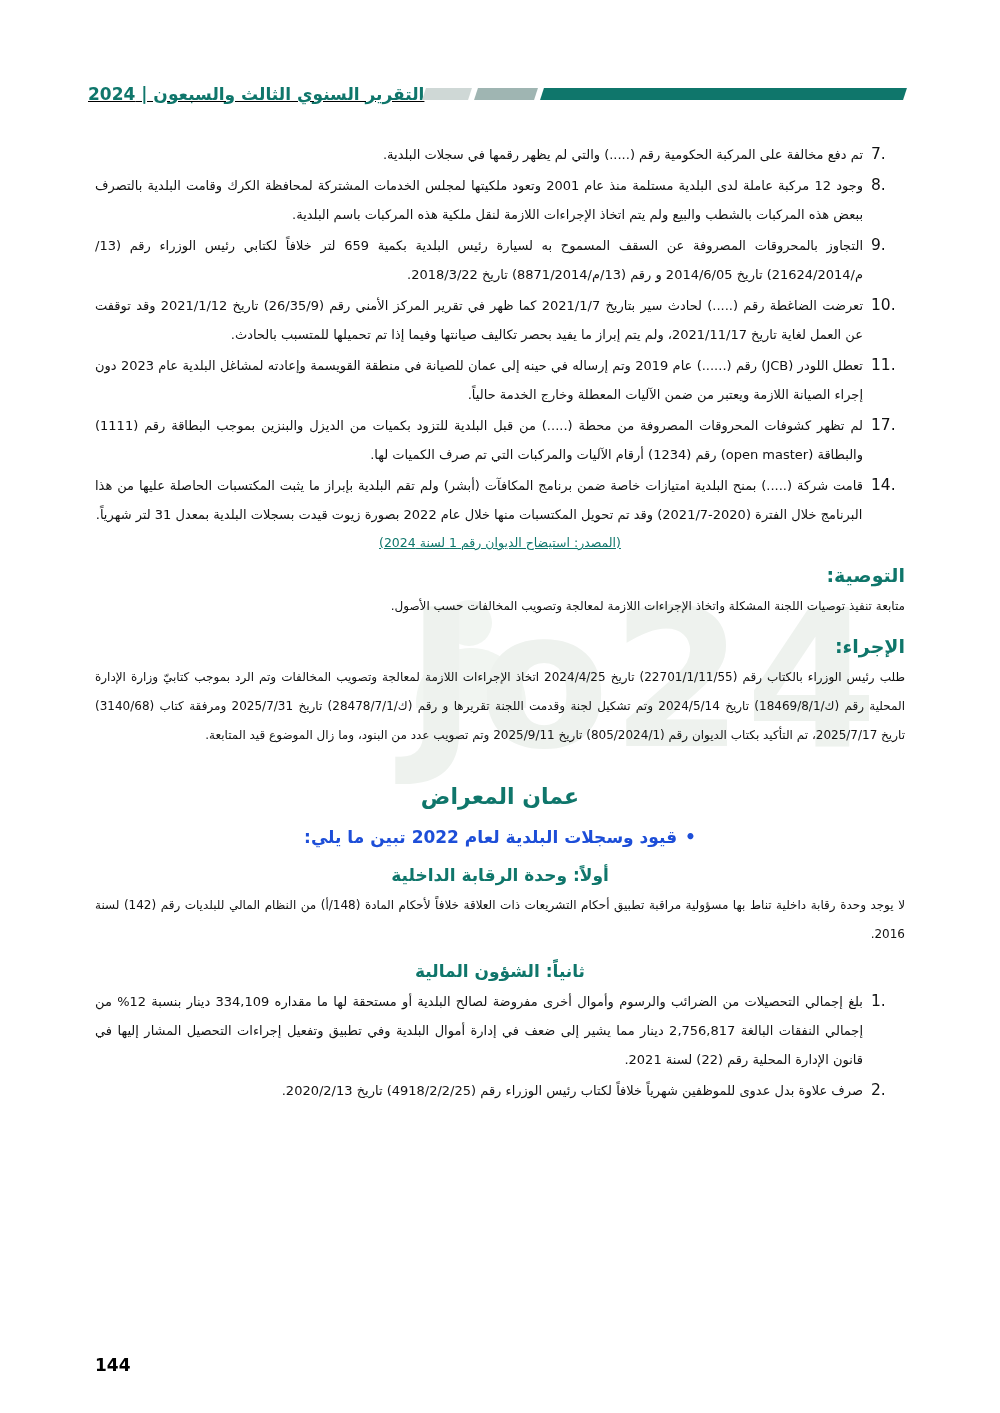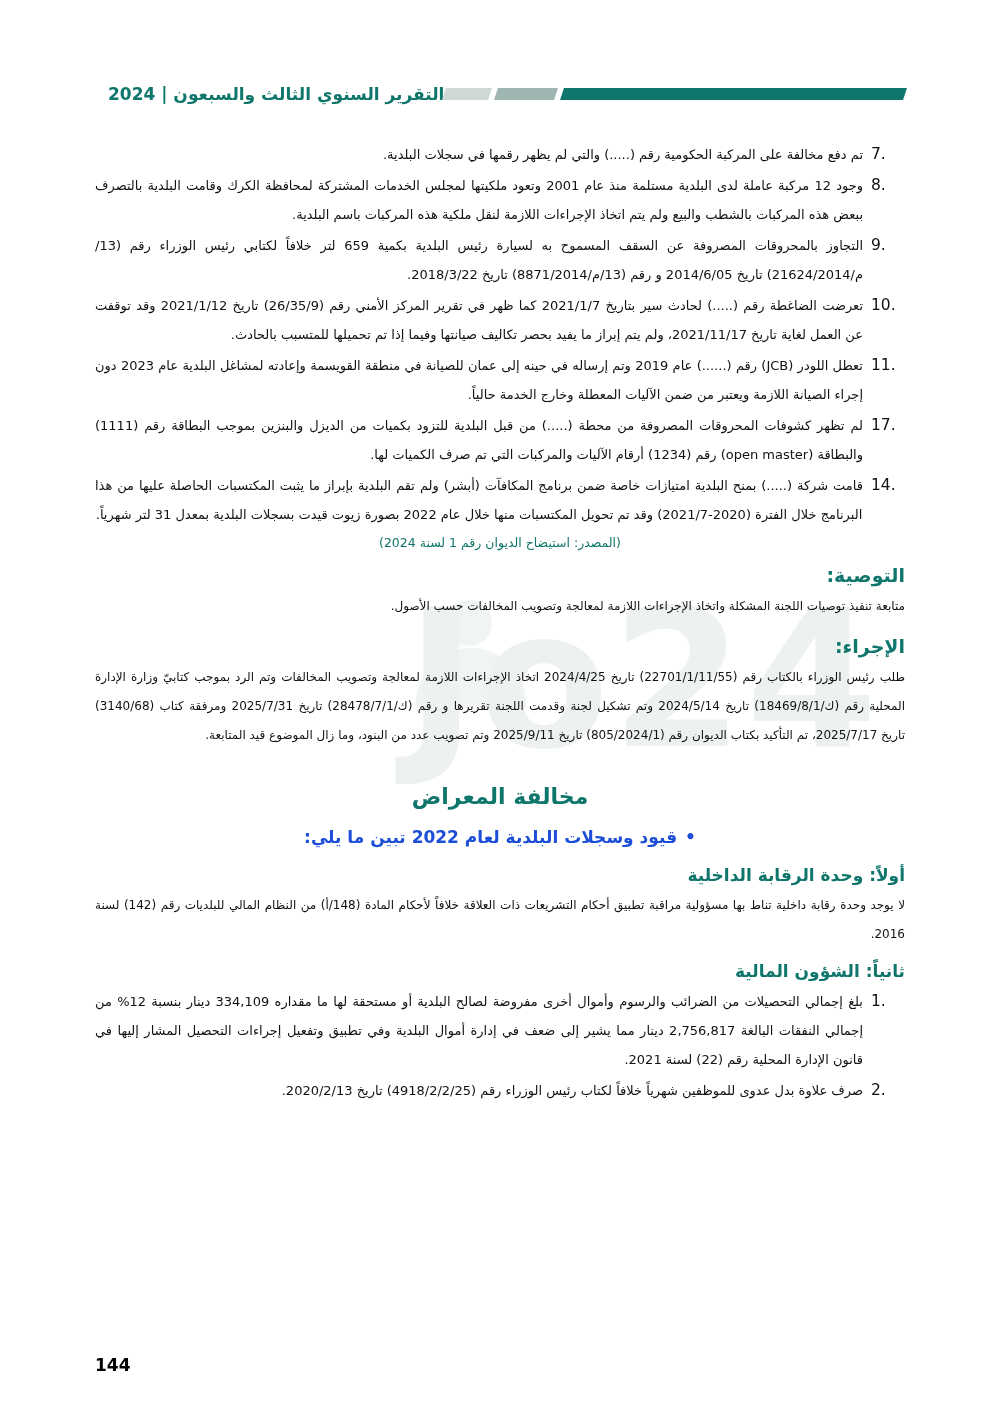--- a/index.html
+++ b/index.html
@@ -55,27 +55,28 @@
     width: 110px;
     height: 60px;
     border-radius: 55px 55px 0 0;
     background: #f1f5f1;
   }
 
   
   .header {
     position: absolute;
     top: 82px;
-    left: 98px;
+    left: 78px;
     right: 95px;
     height: 24px;
     display: flex;
     flex-direction: row-reverse;
     align-items: center;
     z-index: 2;
+    text-decoration: underline;
   }
   .header-title {
     color: #0f766b;
     font-size: 17px;
     font-weight: 700;
     white-space: nowrap;
     letter-spacing: 0px;
     line-height: 1;
     padding-left: 10px;
   }
@@ -137,20 +138,21 @@
   .para.last-center {
     text-align-last: center;
   }
 
   .src-line {
     margin-top: 6px;
     font-size: 12.5px;
     color: #0f766b;
     text-align: center;
     font-weight: 400;
+    text-decoration: underline;
   }
 
   .sec-head {
     color: #0f766b;
     font-weight: 700;
     font-size: 19px;
     text-align: right;
     margin: 14px 0 6px 0;
   }
   .plain {
@@ -177,21 +179,21 @@
     margin: 0 0 18px 0;
   }
   .bullet-head .dot {
     display: inline-block;
     margin-left: 8px;
   }
   .sub-head {
     color: #0f766b;
     font-weight: 700;
     font-size: 17px;
-    text-align: right;
+    text-align: center;
     margin: 12px 0 6px 0;
   }
 
   .footer-page {
     position: absolute;
     bottom: 38px;
     left: 95px;
     font-size: 17px;
     color: #000000;
     font-weight: 600;
@@ -253,21 +255,21 @@
     </ol>
 
     <div class="src-line">(المصدر: استيضاح الديوان رقم 1 لسنة 2024)</div>
 
     <div class="sec-head">التوصية:</div>
     <div class="plain">متابعة تنفيذ توصيات اللجنة المشكلة واتخاذ الإجراءات اللازمة لمعالجة وتصويب المخالفات حسب الأصول.</div>
 
     <div class="sec-head">الإجراء:</div>
     <div class="plain">طلب رئيس الوزراء بالكتاب رقم (22701/1/11/55) تاريخ 2024/4/25 اتخاذ الإجراءات اللازمة لمعالجة وتصويب المخالفات وتم الرد بموجب كتابيّ وزارة الإدارة المحلية رقم (ك/18469/8/1) تاريخ 2024/5/14 وتم تشكيل لجنة وقدمت اللجنة تقريرها و رقم (ك/28478/7/1) تاريخ 2025/7/31 ومرفقة كتاب (3140/68) تاريخ 2025/7/17، تم التأكيد بكتاب الديوان رقم (805/2024/1) تاريخ 2025/9/11 وتم تصويب عدد من البنود، وما زال الموضوع قيد المتابعة.</div>
 
-    <div class="muni-title">مخالفة المعراض</div>
+    <div class="muni-title">عمان المعراض</div>
 
     <div class="bullet-head">
       <span class="dot">•</span><span>قيود وسجلات البلدية لعام 2022 تبين ما يلي:</span>
     </div>
 
     <div class="sub-head">أولاً: وحدة الرقابة الداخلية</div>
     <div class="plain">لا يوجد وحدة رقابة داخلية تناط بها مسؤولية مراقبة تطبيق أحكام التشريعات ذات العلاقة خلافاً لأحكام المادة (148/أ) من النظام المالي للبلديات رقم (142) لسنة 2016.</div>
 
     <div class="sub-head">ثانياً: الشؤون المالية</div>
 

